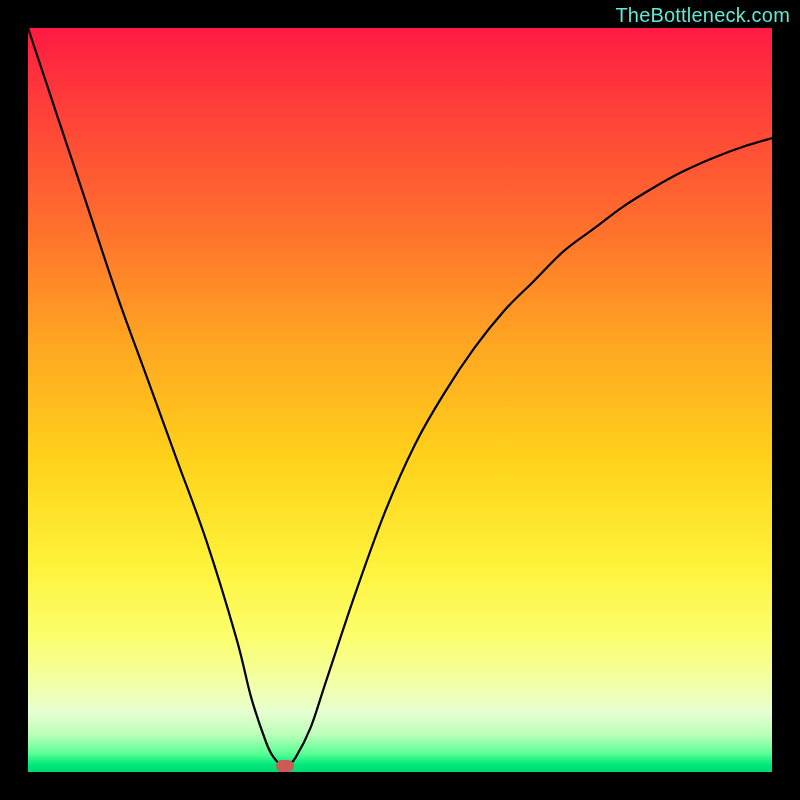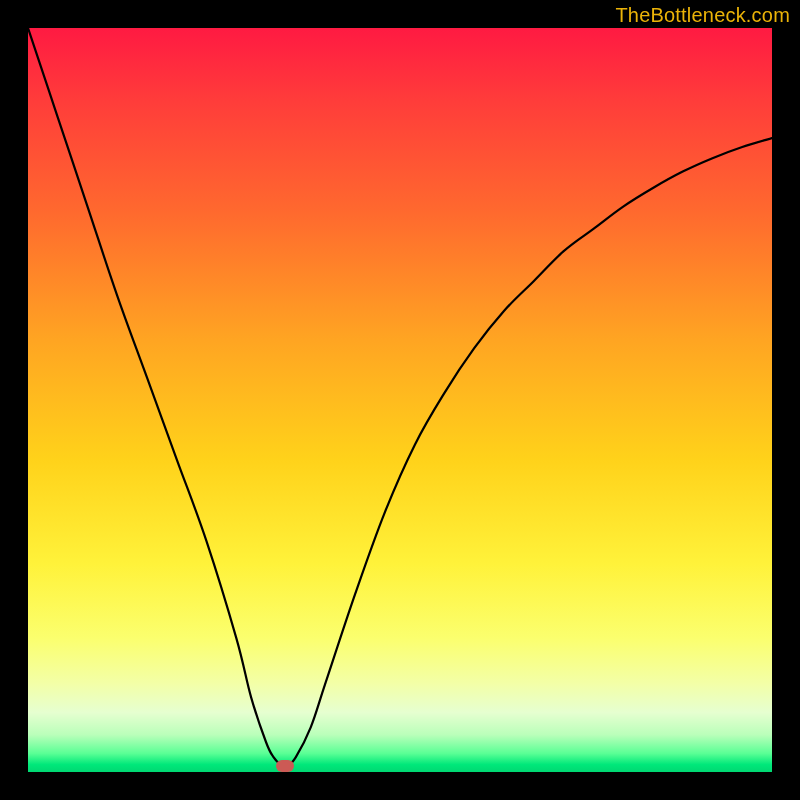--- a/index.html
+++ b/index.html
@@ -44,21 +44,21 @@
       #baffba 95%,
       #5aff95 97.5%,
       #00e87a 99%,
       #00d872 100%
     );
   }
   .watermark {
     position: absolute;
     top: 4px;
     right: 10px;
-    color: #eab308;
+    color: #5eead4;
     font-size: 20px;
     font-weight: 500;
     letter-spacing: 0.2px;
     user-select: none;
   }
   svg.curve {
     position: absolute;
     inset: 0;
     width: 100%;
     height: 100%;

